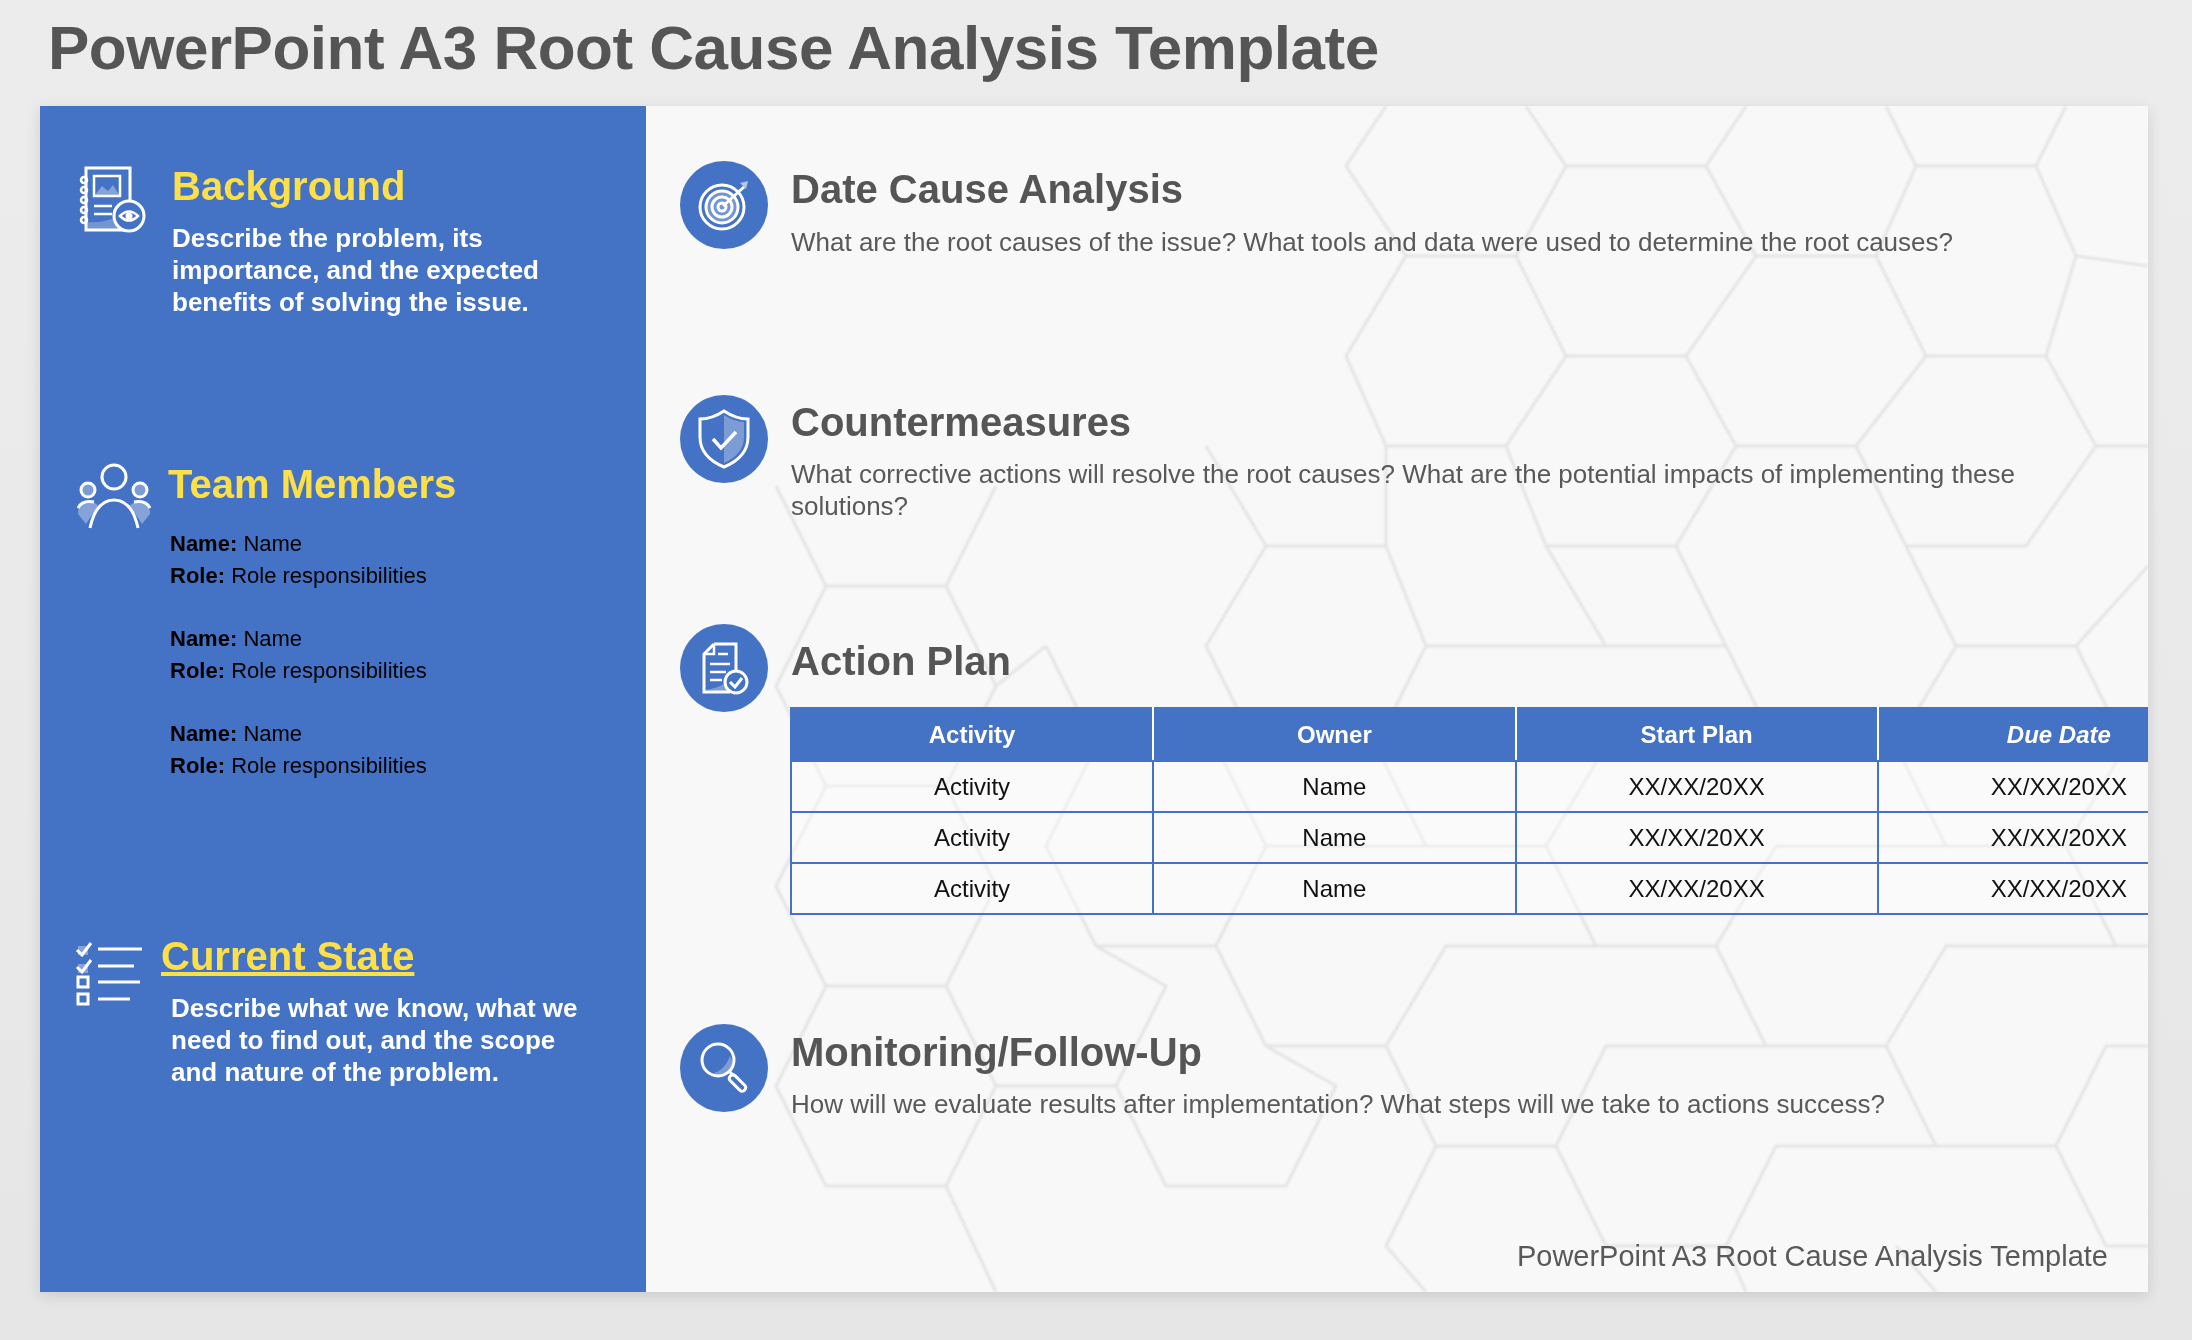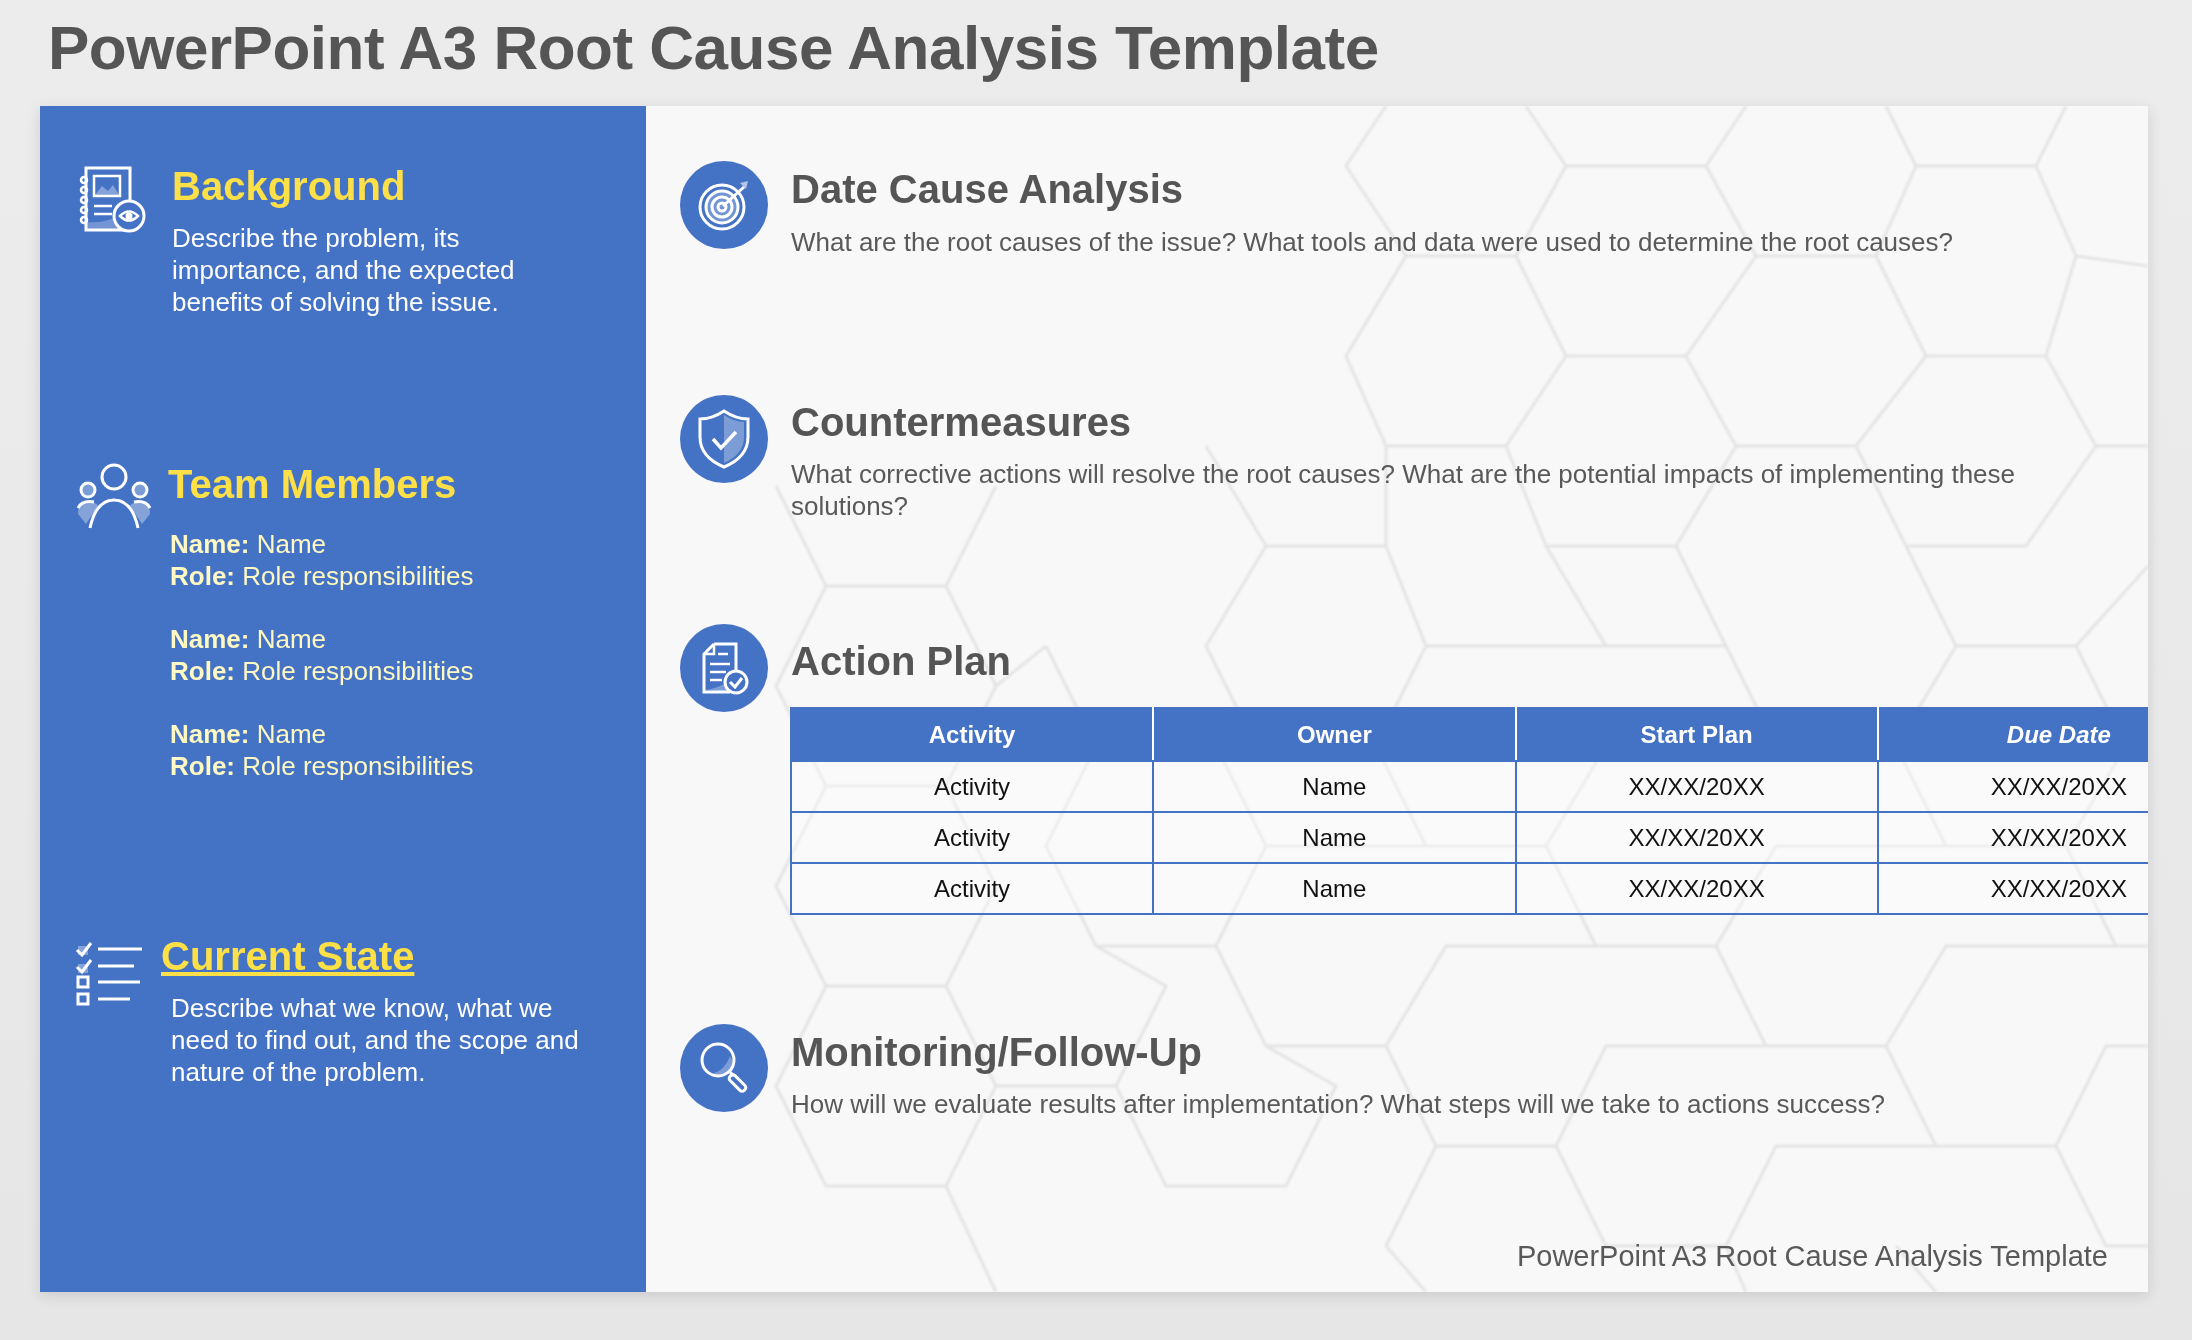--- a/index.html
+++ b/index.html
@@ -20,23 +20,23 @@
   }
   .hex-bg { position:absolute; left:606px; top:0; width:1502px; height:1186px; }
   .left-panel {
     position:absolute; left:0; top:0; width:606px; height:1186px; background:#4472c4;
   }
   .lp-icon { position:absolute; }
   .lp-heading {
     position:absolute; color:#fde047; font-weight:bold; font-size:40px; line-height:48px; white-space:nowrap;
   }
   .lp-body {
-    position:absolute; color:#ffffff; font-size:26px; line-height:32px; width:400px;
-  }
-  .member { position:absolute; color:#fef9c3; font-size:26px; line-height:32px; white-space:nowrap; }
+    position:absolute; color:#ffffff; font-size:26px; line-height:32px; width:400px;font-weight:bold;
+  }
+  .member { position:absolute; color:#000000; font-size:22px; line-height:32px; white-space:nowrap; }
   .member b { font-weight:bold; }
 
   .sec-icon {
     position:absolute; width:88px; height:88px; border-radius:50%; background:#4472c4;
     display:flex; align-items:center; justify-content:center;
   }
   .sec-heading {
     position:absolute; left:751px; color:#555555; font-weight:bold; font-size:40px; line-height:48px; white-space:nowrap;
   }
   .sec-body {

